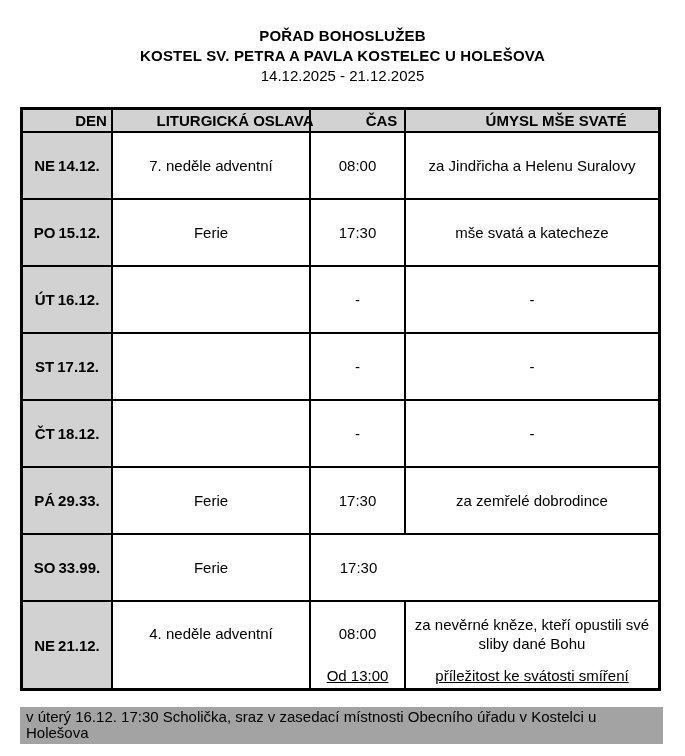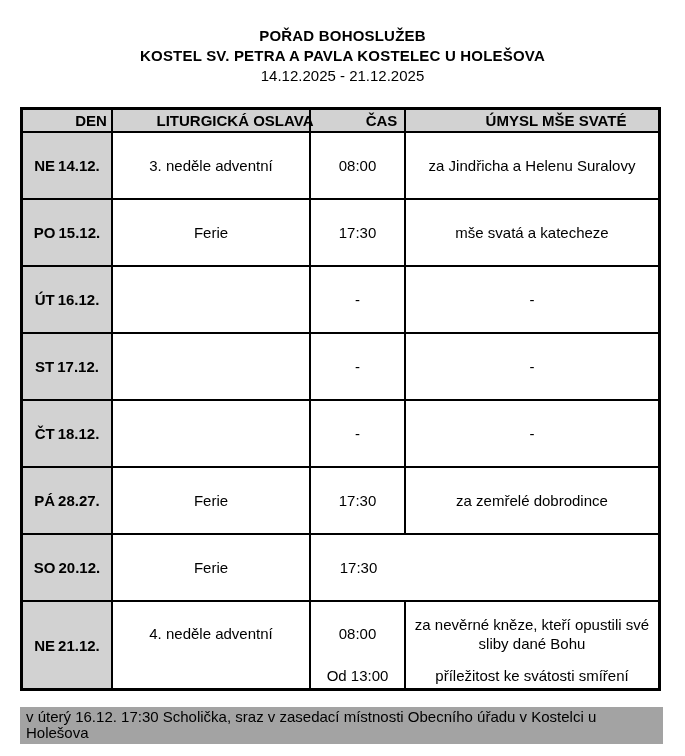--- a/index.html
+++ b/index.html
@@ -104,20 +104,21 @@
     text-align: center;
     white-space: pre-line;
   }
   .sect-bottom {
     min-height: 24px;
     display: flex;
     align-items: flex-end;
     justify-content: center;
     text-align: center;
     white-space: pre-line;
+    text-decoration: underline;
   }
 
   
   .footer-note {
     box-sizing: border-box;
     margin: 16px 0 0 20px;
     width: 643px;
     background: #a3a3a3;
     font-size: 15px;
     line-height: 16px;
@@ -139,21 +140,21 @@
     <div class="th">LITURGICKÁ OSLAVA</div>
     <div class="th">ČAS</div>
     <div class="th">ÚMYSL MŠE SVATÉ</div>
   </div>
   <div id="table-body">
       <div class="trow">
         <div class="td den-cell">
           <span class="day-abbrev">NE</span>
           <span class="day-date">14.12.</span>
         </div>
-        <div class="td cel-cell">3. neděle adventní</div>
+        <div class="td cel-cell">7. neděle adventní</div>
         <div class="td time-cell">08:00</div>
         <div class="td intention-cell">za Jindřicha a Helenu Suralovy</div>
       </div>
       <div class="trow">
         <div class="td den-cell">
           <span class="day-abbrev">PO</span>
           <span class="day-date">15.12.</span>
         </div>
         <div class="td cel-cell">Ferie</div>
         <div class="td time-cell">17:30</div>
@@ -182,30 +183,30 @@
           <span class="day-abbrev">ČT</span>
           <span class="day-date">18.12.</span>
         </div>
         <div class="td cel-cell"></div>
         <div class="td time-cell">-</div>
         <div class="td intention-cell">-</div>
       </div>
       <div class="trow">
         <div class="td den-cell">
           <span class="day-abbrev">PÁ</span>
-          <span class="day-date">28.27.</span>
+          <span class="day-date">29.33.</span>
         </div>
         <div class="td cel-cell">Ferie</div>
         <div class="td time-cell">17:30</div>
         <div class="td intention-cell">za zemřelé dobrodince</div>
       </div>
       <div class="trow">
         <div class="td den-cell">
           <span class="day-abbrev">SO</span>
-          <span class="day-date">20.12.</span>
+          <span class="day-date">33.99.</span>
         </div>
         <div class="td cel-cell">Ferie</div>
         <div class="td time-cell">17:30</div>
       </div>
       <div class="trow tall">
         <div class="td den-cell">
           <span class="day-abbrev">NE</span>
           <span class="day-date">21.12.</span>
         </div>
         <div class="td two cel-cell">

